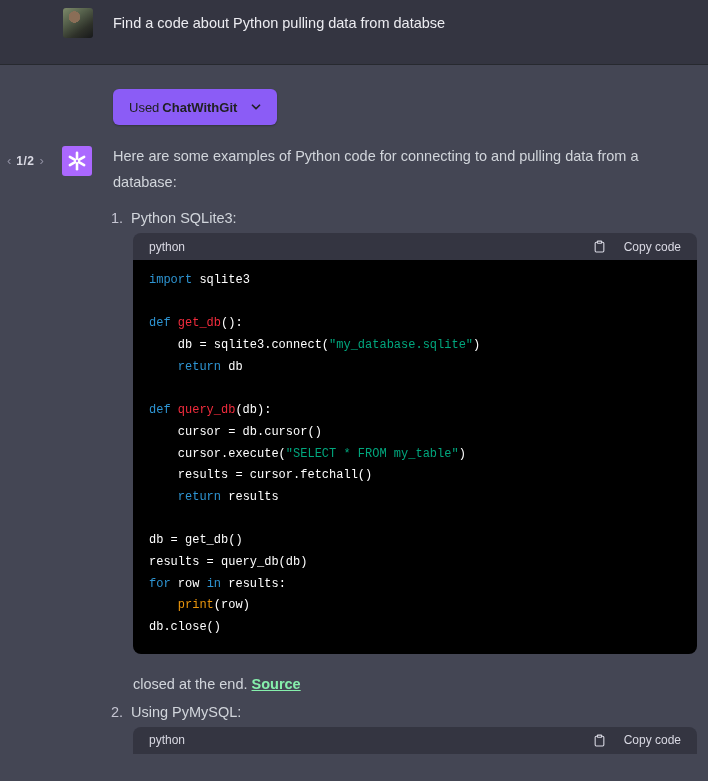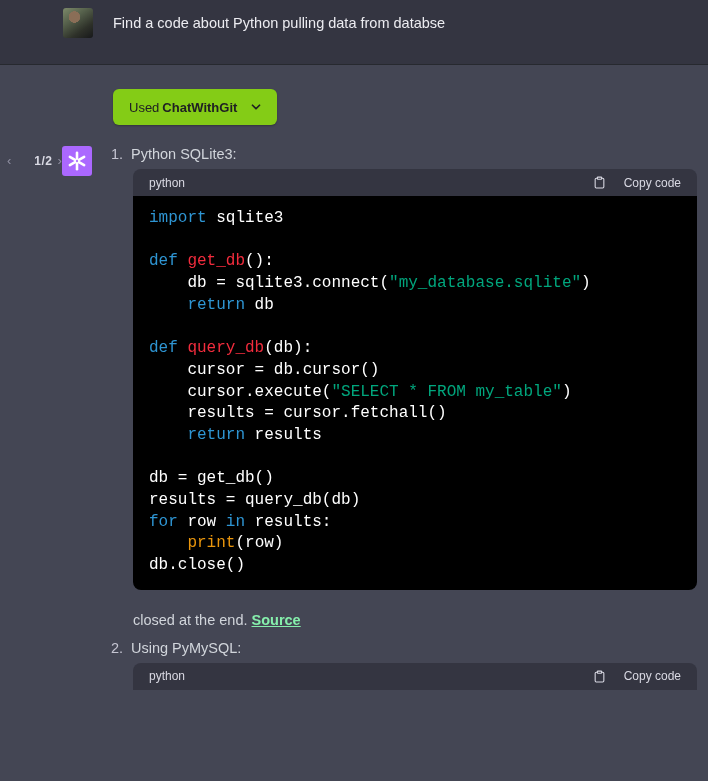--- a/index.html
+++ b/index.html
@@ -55,40 +55,39 @@
   .pg-chev {
     color:#8e8ea0;
     font-size:13px;
     line-height:12px;
     cursor:pointer;
   }
   .pg-count {
     color:#d9d9e3;
     font-weight:600;
     letter-spacing:.5px;
-    margin-left:18px;
   }
   .avatar.gpt {
     position:absolute;
     left:62px; top:81px;
     background:#ab68ff;
     display:flex; align-items:center; justify-content:center;
   }
   .content {
     margin-left:51px;           
     width:584px;
     padding-top:0;
   }
 
   
   .plugin-pill {
     display:inline-flex;
     align-items:center;
     gap:8px;
-    background:#84cc16;
+    background:#8b5cf6;
     color:#202123;
     border:none;
     border-radius:6px;
     height:36px;
     padding:0 14px 0 16px;
     font-family:"Liberation Sans", sans-serif;
     font-size:13px;
     cursor:pointer;
     box-shadow:0 1px 2px rgba(0,0,0,.25);
     margin-bottom:18px;
@@ -145,21 +144,21 @@
     color:#d9d9e3;
     font-family:"Liberation Sans", sans-serif;
     font-size:12px;
     cursor:pointer;
     padding:0;
   }
   .code-body {
     background:#000;
     padding:13px 16px 12px;
     font-family:"Liberation Mono","DejaVu Sans Mono",monospace;
-    font-size:16px;
+    font-size:12px;
     color:#fff;
     overflow:hidden;
   }
   .code-line { height:21.7px; white-space:pre; }
   .tok-kw  { color:#2e95d3; }
   .tok-fn  { color:#f22c3d; }
   .tok-str { color:#00a67d; }
   .tok-bi  { color:#e9950c; }
   .tok-pl  { color:#ffffff; }
 
@@ -213,20 +212,21 @@
     <button class="plugin-pill">
       <span class="pill-label">
         <span>Used</span>
         <b>ChatWithGit</b>
       </span>
       <svg width="14" height="14" viewBox="0 0 16 16" fill="none" stroke="#202123" stroke-width="2" stroke-linecap="round" stroke-linejoin="round">
         <polyline points="4,6 8,10 12,6"></polyline>
       </svg>
     </button>
 
+    <p class="intro">Here are some examples of Python code for connecting to and pulling data from a database:</p>
 
     <div class="list-item">
       <span class="li-num">1.</span>
       <span class="li-body">Python SQLite3:</span>
     </div>
 
     
     <div class="codeblock">
       <div class="code-header">
         <span class="code-lang">python</span>

